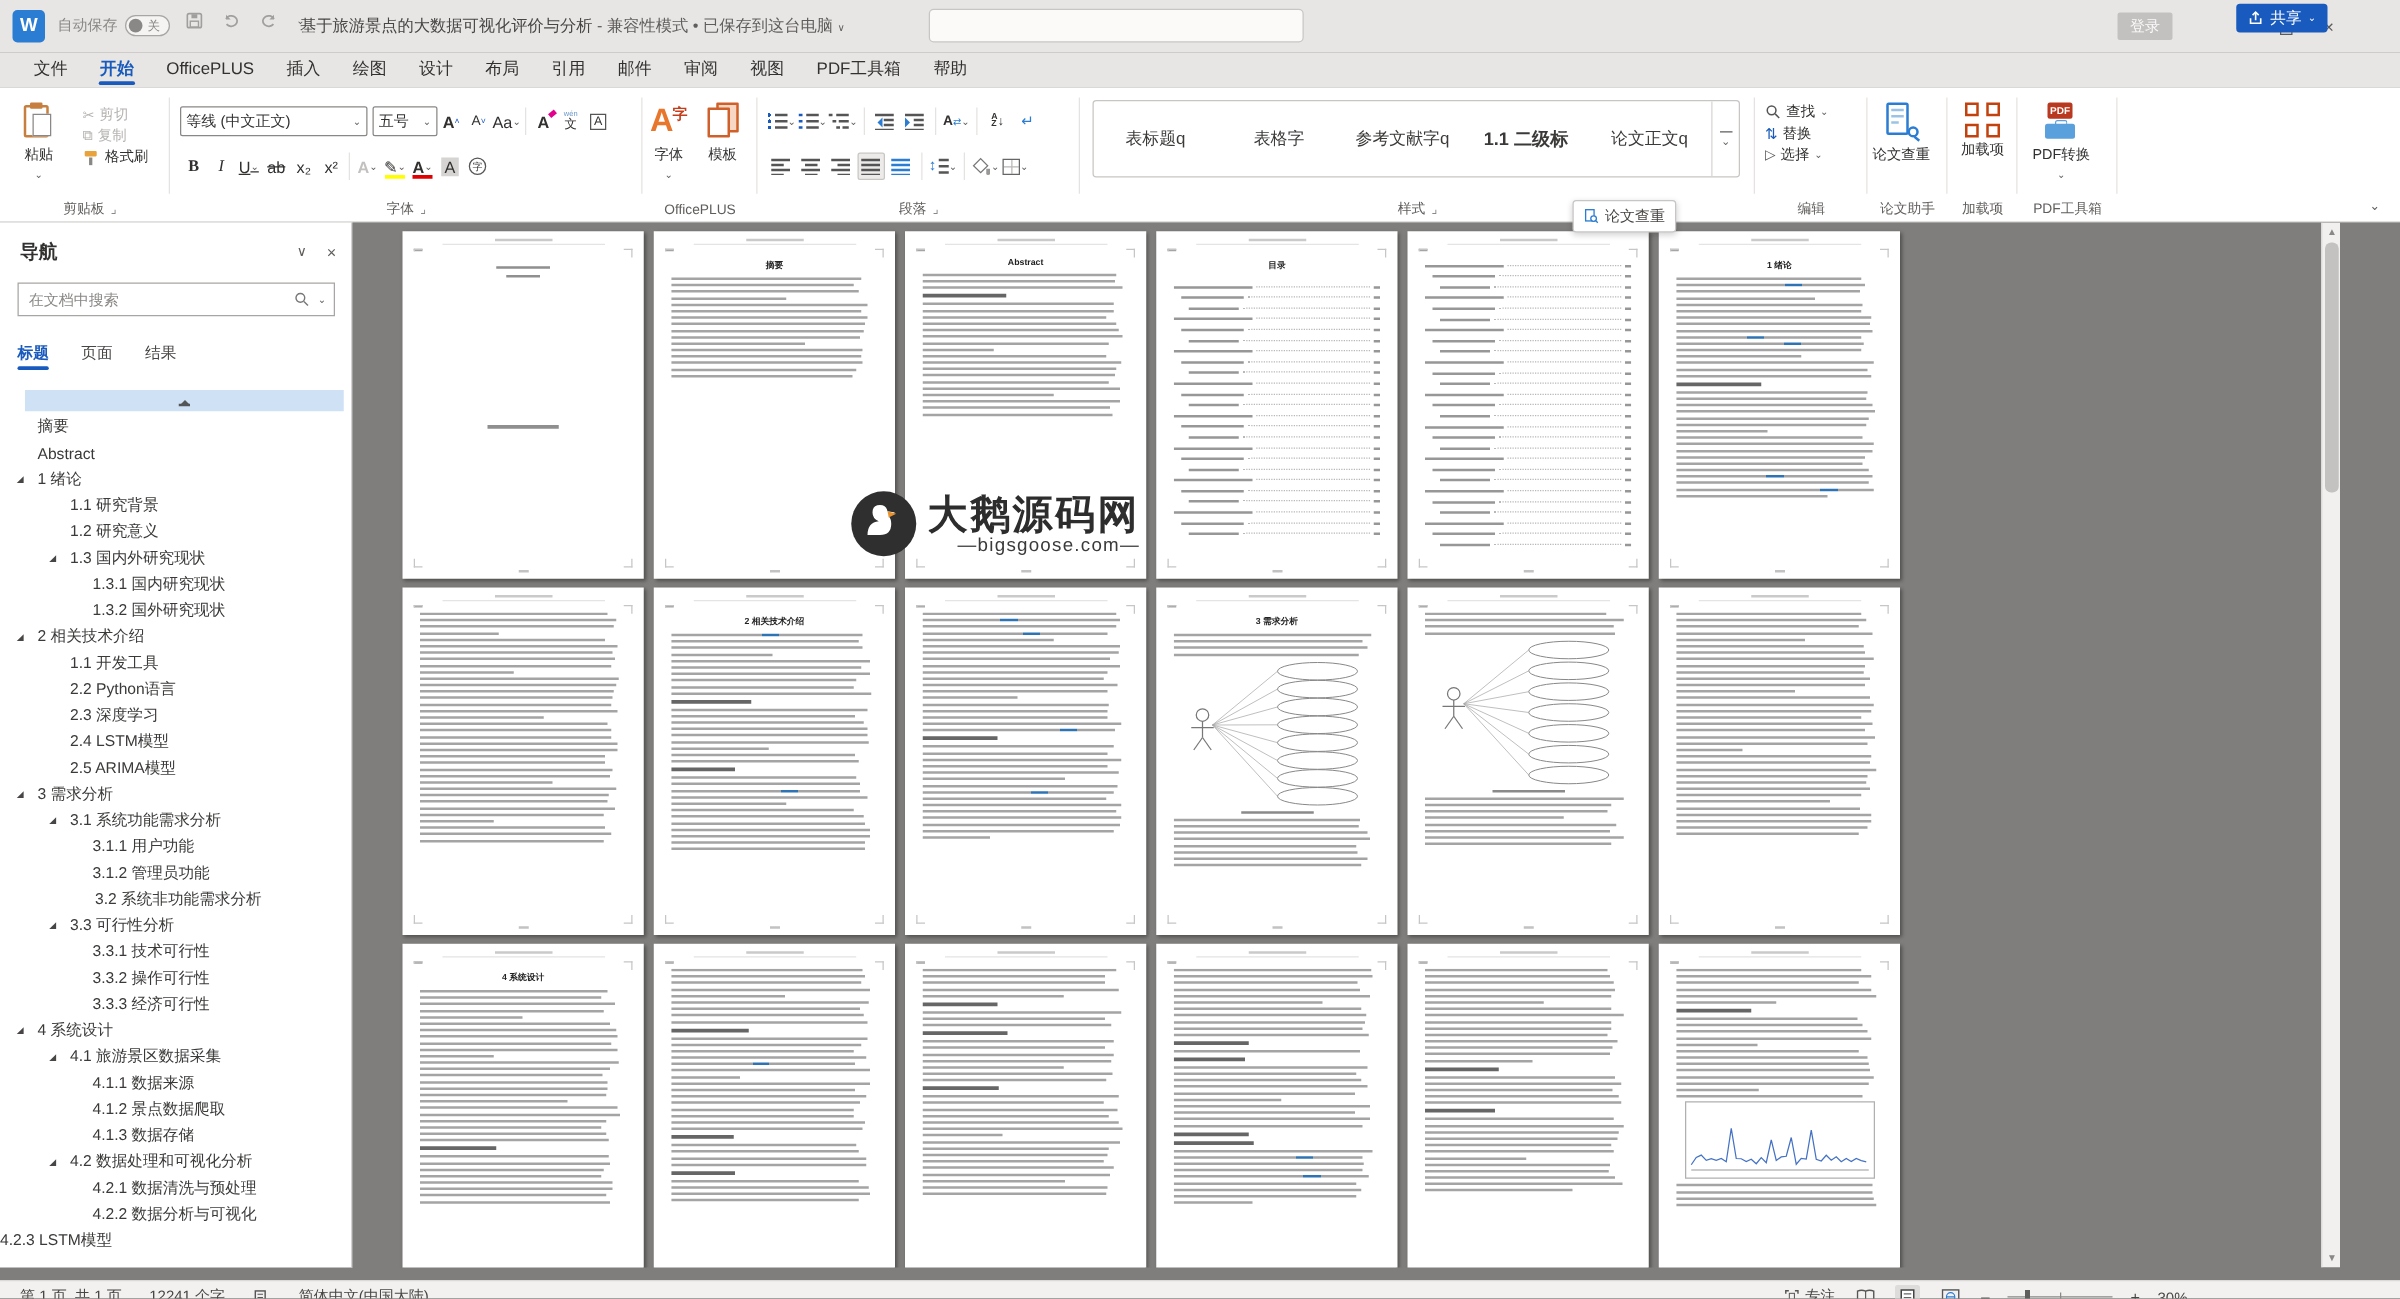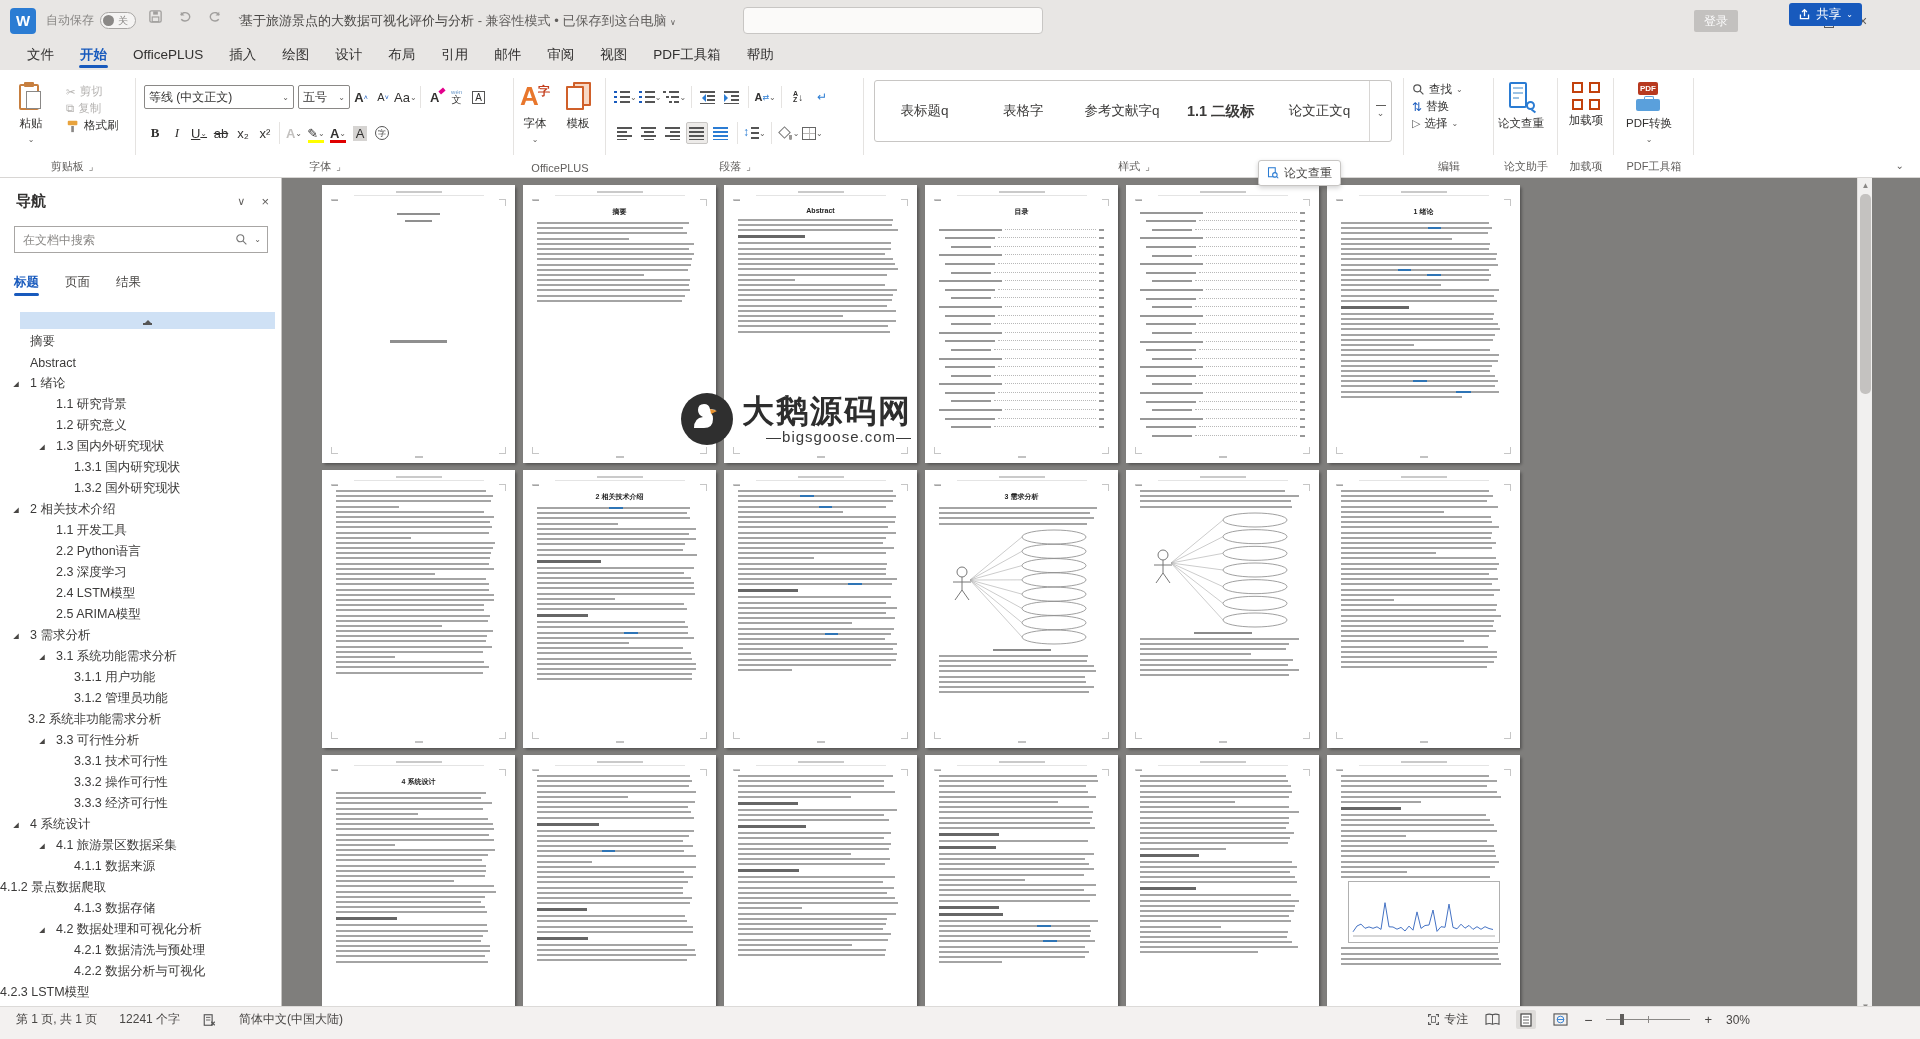--- a/index.html
+++ b/index.html
@@ -184,21 +184,21 @@
 
   .wmark{position:absolute;left:398px;top:208px;width:250px;height:66px;display:flex;align-items:center;gap:8px;z-index:40;text-align:right;}
   .wmark .gtxt{display:flex;flex-direction:column;}
   .wmark .gname{font-size:32px;font-weight:900;color:#2d2d2d;letter-spacing:2px;line-height:34px;white-space:nowrap;}
   .wmark .gdom{font-size:15px;color:#3a3a3a;letter-spacing:1px;white-space:nowrap;}
 
   .tooltip{position:absolute;left:1258px;top:160px;height:26px;background:#fff;border:1px solid #c8c6c4;border-radius:3px;
     box-shadow:0 2px 5px rgba(0,0,0,.18);display:flex;align-items:center;gap:5px;padding:0 8px;font-size:12px;color:#484644;z-index:70;white-space:nowrap;}
 
   
-  .statusbar{position:absolute;left:0;bottom:0;width:1920px;height:33px;background:#f3f1f0;border-top:1px solid #dcdad8;
+  .statusbar{position:absolute;left:0;bottom:0;width:1920px;height:15px;background:#f3f1f0;border-top:1px solid #dcdad8;
     font-size:12px;color:#484644;}
   .sleft{position:absolute;left:16px;top:0;height:25px;display:flex;align-items:center;gap:22px;}
   .sright{position:absolute;right:170px;top:0;height:25px;display:flex;align-items:center;gap:14px;}
   .viewic{width:20px;height:19px;display:flex;align-items:center;justify-content:center;}
   .viewic.sel{background:#dedcda;border-radius:2px;}
   .zoomtrack{width:84px;height:1px;background:#8a8886;position:relative;}
   .zoomtrack .zthumb{position:absolute;left:14px;top:-5px;width:4px;height:11px;background:#605e5c;}
   .zoomtrack .ztick{position:absolute;left:50%;top:-3px;width:1px;height:7px;background:#8a8886;}
   .zplus{font-size:13px;color:#484644;}
 </style>
@@ -651,21 +651,21 @@
         <div class="navitem" style="padding-left: 56px;">
           <span class="exp" style="left: 39px;">◢</span>
           <span>3.1 系统功能需求分析</span>
         </div>
         <div class="navitem" style="padding-left: 74px;">
           <span>3.1.1 用户功能</span>
         </div>
         <div class="navitem" style="padding-left: 74px;">
           <span>3.1.2 管理员功能</span>
         </div>
-        <div class="navitem" style="padding-left: 28px;">
+        <div class="navitem" style="padding-left: 76px;">
           <span>3.2 系统非功能需求分析</span>
         </div>
         <div class="navitem" style="padding-left: 56px;">
           <span class="exp" style="left: 39px;">◢</span>
           <span>3.3 可行性分析</span>
         </div>
         <div class="navitem" style="padding-left: 74px;">
           <span>3.3.1 技术可行性</span>
         </div>
         <div class="navitem" style="padding-left: 74px;">
@@ -678,21 +678,21 @@
           <span class="exp" style="left: 13px;">◢</span>
           <span>4 系统设计</span>
         </div>
         <div class="navitem" style="padding-left: 56px;">
           <span class="exp" style="left: 39px;">◢</span>
           <span>4.1 旅游景区数据采集</span>
         </div>
         <div class="navitem" style="padding-left: 74px;">
           <span>4.1.1 数据来源</span>
         </div>
-        <div class="navitem" style="">
+        <div class="navitem" style="padding-left: 74px;">
           <span>4.1.2 景点数据爬取</span>
         </div>
         <div class="navitem" style="padding-left: 74px;">
           <span>4.1.3 数据存储</span>
         </div>
         <div class="navitem" style="padding-left: 56px;">
           <span class="exp" style="left: 39px;">◢</span>
           <span>4.2 数据处理和可视化分析</span>
         </div>
         <div class="navitem" style="padding-left: 74px;">

